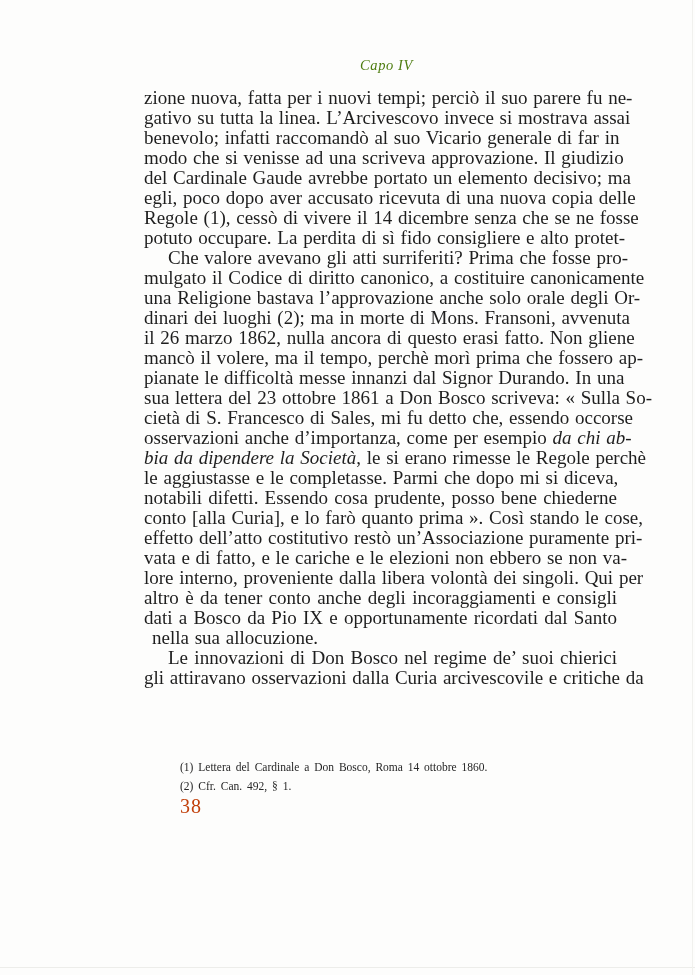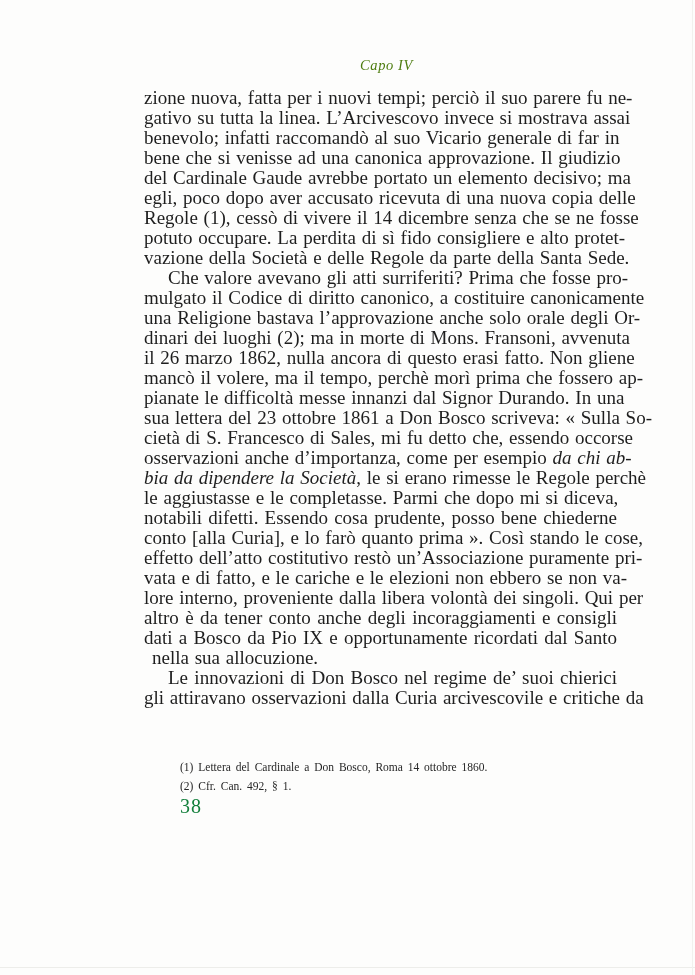--- a/index.html
+++ b/index.html
@@ -64,21 +64,21 @@
   }
   .footnote {
     text-indent: 20px;
   }
   .page-number {
     position: absolute;
     top: 795px;
     left: 180px;
     font-size: 20px;
     letter-spacing: 1px;
-    color: #15803d;
+    color: #c2410c;
   }
   .scan-edge-bottom {
     position: absolute;
     left: 0;
     right: 0;
     bottom: 7px;
     height: 1px;
     background: #ededea;
   }
   .scan-edge-right {
@@ -93,26 +93,25 @@
 </head>
 <body>
 
 <div class="page">
   <div class="chapter-header">Capo IV</div>
 
   <div class="body-text">
       <div class="line"><span>zione nuova, fatta per i nuovi tempi; perciò il suo parere fu ne-</span></div>
       <div class="line"><span>gativo su tutta la linea. L’Arcivescovo invece si mostrava assai</span></div>
       <div class="line"><span>benevolo; infatti raccomandò al suo Vicario generale di far in</span></div>
-      <div class="line"><span>bene che si venisse ad una canonica approvazione. Il giudizio</span></div>
+      <div class="line"><span>modo che si venisse ad una scriveva approvazione. Il giudizio</span></div>
       <div class="line"><span>del Cardinale Gaude avrebbe portato un elemento decisivo; ma</span></div>
       <div class="line"><span>egli, poco dopo aver accusato ricevuta di una nuova copia delle</span></div>
       <div class="line"><span>Regole (1), cessò di vivere il 14 dicembre senza che se ne fosse</span></div>
       <div class="line"><span>potuto occupare. La perdita di sì fido consigliere e alto protet-</span></div>
-      <div class="line"><span>vazione della Società e delle Regole da parte della Santa Sede.</span></div>
       <div class="line indent"><span>Che valore avevano gli atti surriferiti? Prima che fosse pro-</span></div>
       <div class="line"><span>mulgato il Codice di diritto canonico, a costituire canonicamente</span></div>
       <div class="line"><span>una Religione bastava l’approvazione anche solo orale degli Or-</span></div>
       <div class="line"><span>dinari dei luoghi (2); ma in morte di Mons. Fransoni, avvenuta</span></div>
       <div class="line"><span>il 26 marzo 1862, nulla ancora di questo erasi fatto. Non gliene</span></div>
       <div class="line"><span>mancò il volere, ma il tempo, perchè morì prima che fossero ap-</span></div>
       <div class="line"><span>pianate le difficoltà messe innanzi dal Signor Durando. In una</span></div>
       <div class="line"><span>sua lettera del 23 ottobre 1861 a Don Bosco scriveva: « Sulla So-</span></div>
       <div class="line"><span>cietà di S. Francesco di Sales, mi fu detto che, essendo occorse</span></div>
       <div class="line"><span>osservazioni anche d’importanza, come per esempio </span><span class="italic">da chi ab-</span></div>

